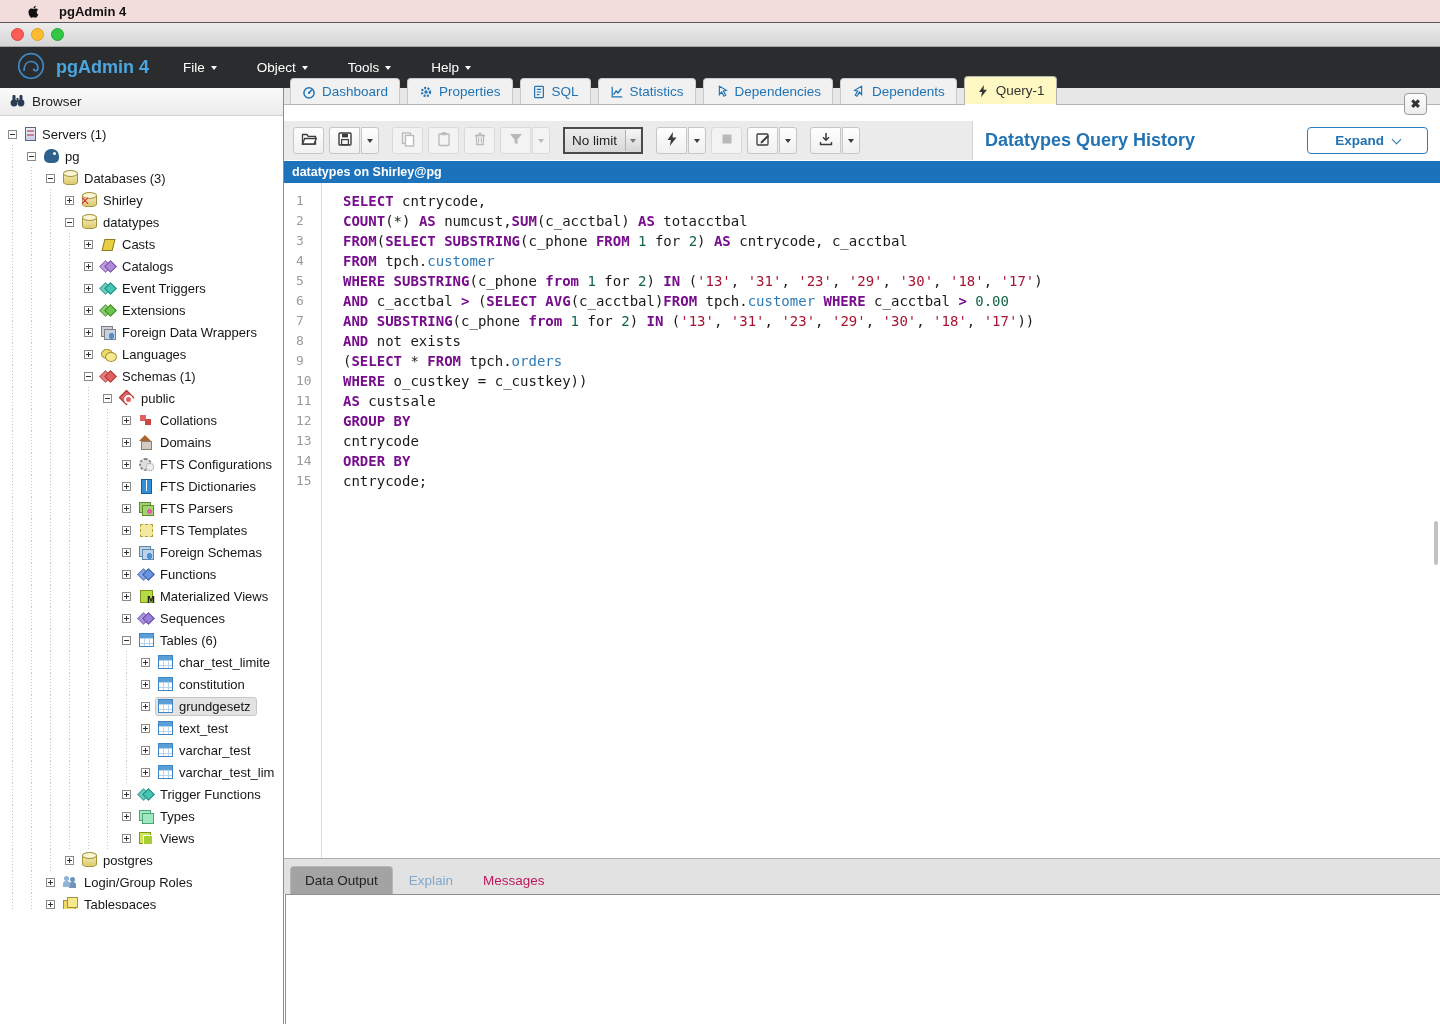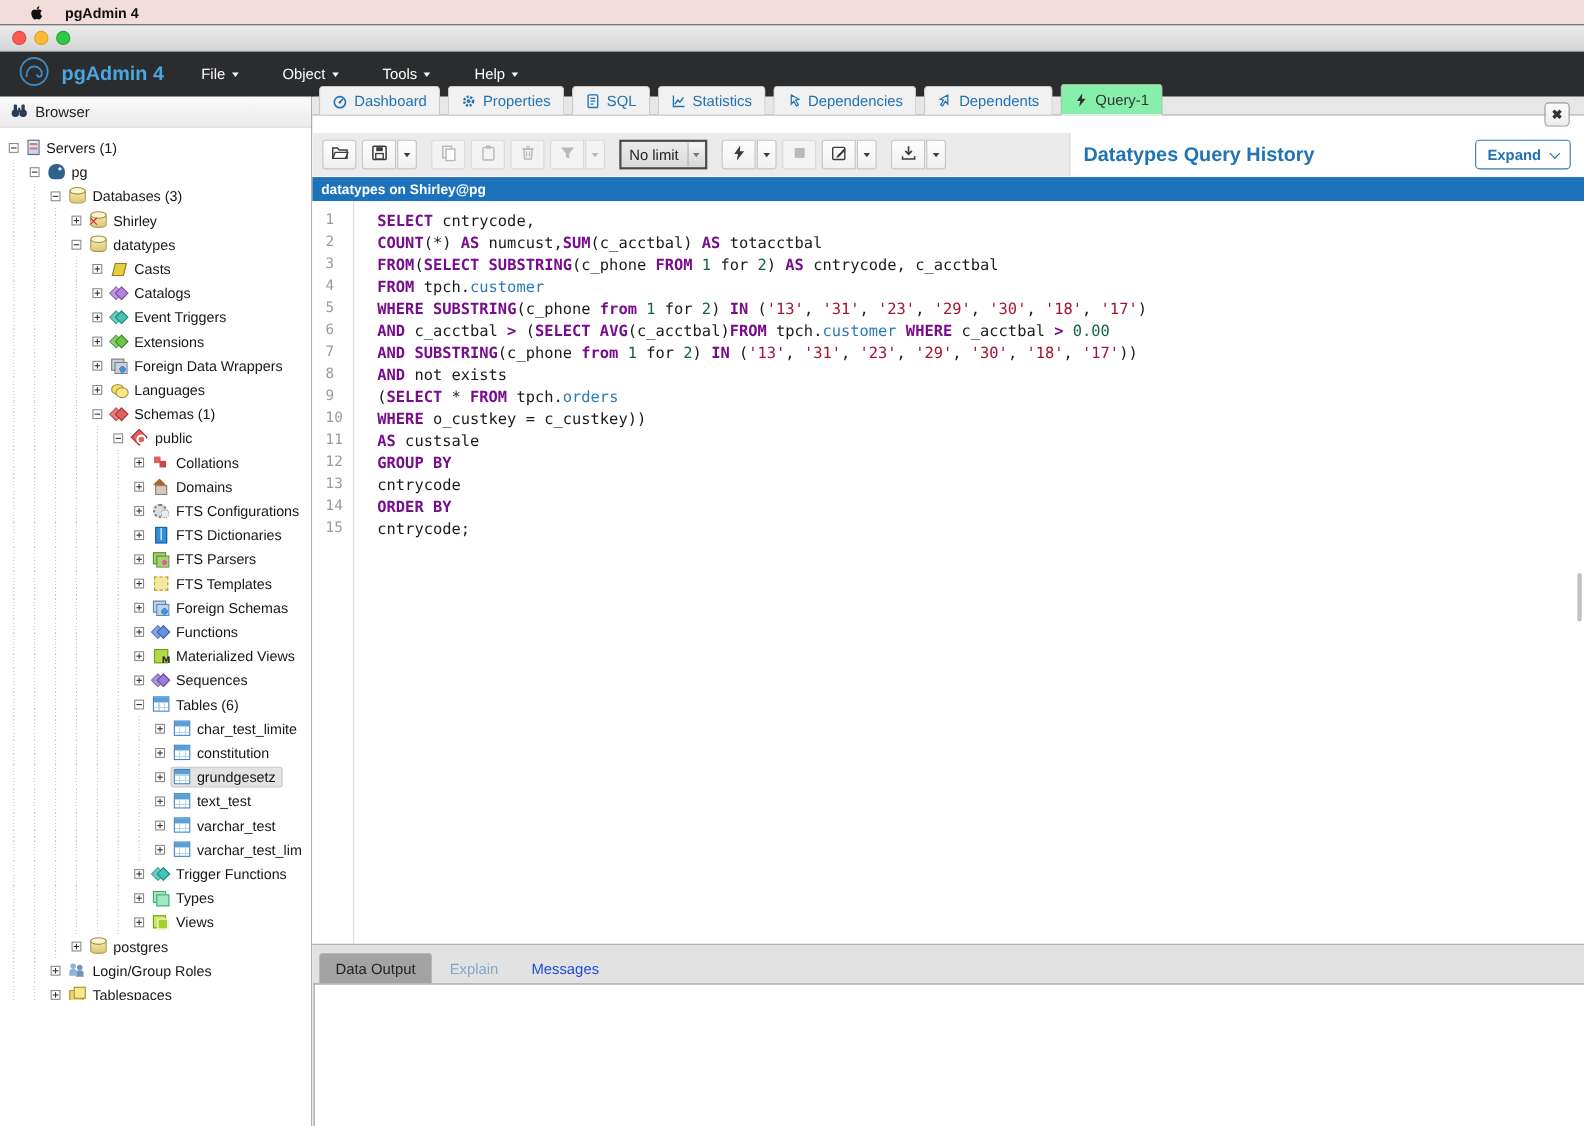--- a/index.html
+++ b/index.html
@@ -96,21 +96,21 @@
   #vdiv{position:absolute;top:88px;left:283px;width:1px;height:936px;background:#8c8c8c}
 
   
   #main{position:absolute;top:88px;left:284px;width:1156px;height:936px;background:#fff}
 
   #tabbar{position:relative;height:17px;background:#e7e7e7;border-bottom:1px solid #b3b3b3;
           display:flex;align-items:flex-end;padding-left:6px;gap:7px}
   .tab{display:flex;align-items:center;gap:6px;height:26px;padding:0 11px;background:#f1f1f1;
        border:1px solid #c9c9c9;border-bottom:none;border-radius:4px 4px 0 0;color:#2174b4;font-size:13.5px}
   .tab svg{display:block}
-  .tab.active{background:#86efac;color:#333;height:28px;border-color:#b3b3b3;position:relative}
+  .tab.active{background:#fef9c3;color:#333;height:28px;border-color:#b3b3b3;position:relative}
   .tab.active::after{content:"";position:absolute;left:0;right:0;bottom:-1px;height:1px;background:#fff}
   #tabclose{position:absolute;right:13px;top:5px;width:23px;height:22px;border:1px solid #9c9c9c;border-radius:4px;
             background:linear-gradient(#fcfcfc,#ededed);display:flex;align-items:center;justify-content:center;
             font-weight:bold;color:#333;font-size:12px}
 
   #toolbar{position:absolute;top:33px;left:0;width:100%;height:39px;background:#fff}
   #toolzone{position:absolute;left:0;top:0;width:689px;height:39px;background:#ebebeb;border-right:1px solid #d5d5d5;
             display:flex;align-items:center;padding-left:9px;gap:13px}
   .tgroup{display:flex;gap:5px}
   .tbtn{height:27px;min-width:31px;display:flex;align-items:center;justify-content:center;
@@ -121,42 +121,42 @@
   .tbtn.disabled{color:#b9b9b9;border-color:#dadada;background:#f3f3f3}
   .limit-select{height:27px;width:80px;border:2px solid #4a4a4a;background:linear-gradient(#ececec,#d9d9d9);
         display:flex;align-items:center;padding-left:7px;font-size:13.5px;color:#222;position:relative}
   .limit-arrow{position:absolute;right:1px;top:1px;bottom:1px;width:15px;border-left:1px solid #b0b0b0;
         background:linear-gradient(#f6f6f6,#d6d6d6);display:flex;align-items:center;justify-content:center;color:#777}
   .limit-arrow .car{border-top-width:4px;border-left-width:3px;border-right-width:3px}
   #qhistory{position:absolute;left:701px;top:0;height:39px;display:flex;align-items:center;
             color:#2273b3;font-size:18px;font-weight:bold}
   #expandbtn{position:absolute;right:12px;top:6px;height:27px;border:1px solid #2e7bb8;border-radius:4px;
              background:#fff;color:#2273b3;font-size:13.5px;font-weight:bold;display:flex;align-items:center;
-             gap:9px;padding:0 10px}
+             gap:9px;padding:0 27px}
   .chev{width:7px;height:7px;border-right:1.6px solid #2273b3;border-bottom:1.6px solid #2273b3;
         transform:rotate(45deg);margin-top:-3px}
 
   #connbar{position:absolute;top:73px;left:0;width:100%;height:22px;background:#1d73bb;color:#fff;
            font-size:12.5px;font-weight:bold;display:flex;align-items:center;padding-left:8px}
 
   #editor{position:absolute;top:95px;left:0;width:100%;height:675px;background:#fff}
   #gutter{position:absolute;left:0;top:0;bottom:0;width:38px;border-right:1px solid #dcdcdc;padding-top:8px;background:#fff}
   .lnum{height:20px;line-height:20px;padding-left:12px;font:13px/20px "DejaVu Sans Mono",monospace;color:#9b9b9b}
   #code{position:absolute;left:39px;top:0;right:0;bottom:0;padding:8px 0 0 20px;
         font:14px/20px "DejaVu Sans Mono",monospace;color:#1a1a1a}
   .cl{height:20px;white-space:pre}
   .tok-kw{color:#770c8c;font-weight:bold}
   .tok-num{color:#116644}
   .tok-str{color:#a81431}
   .tok-tbl{color:#2d7bb6}
   #escroll{position:absolute;right:2px;top:338px;width:4px;height:44px;background:#c2c2c2;border-radius:2px}
 
   #outtabs{position:absolute;top:770px;left:0;width:100%;height:36px;background:#e2e2e2;border-top:1px solid #adadad;
            display:flex;align-items:flex-end;padding-left:6px;gap:2px}
-  .otab{height:28px;display:flex;align-items:center;padding:0 14px;font-size:13.5px;color:#1d4ed8;border-radius:4px 4px 0 0}
+  .otab{height:28px;display:flex;align-items:center;padding:0 14px;font-size:13.5px;color:#be185d;border-radius:4px 4px 0 0}
   .otab.disabled{color:#7fa9cd}
   .otab.active{background:#a3a3a3;color:#222;border:1px solid #b8b8b8;border-bottom:none;position:relative}
   .otab.active::after{content:"";position:absolute;left:0;right:0;bottom:-1px;height:1px;background:#fff}
   #outpanel{position:absolute;top:806px;left:1px;right:0;bottom:0;background:#fff;
             border-top:1px solid #8f8f8f;border-left:1px solid #8f8f8f}
 </style>
 </head>
 <body>
 
 <div id="menubar">

